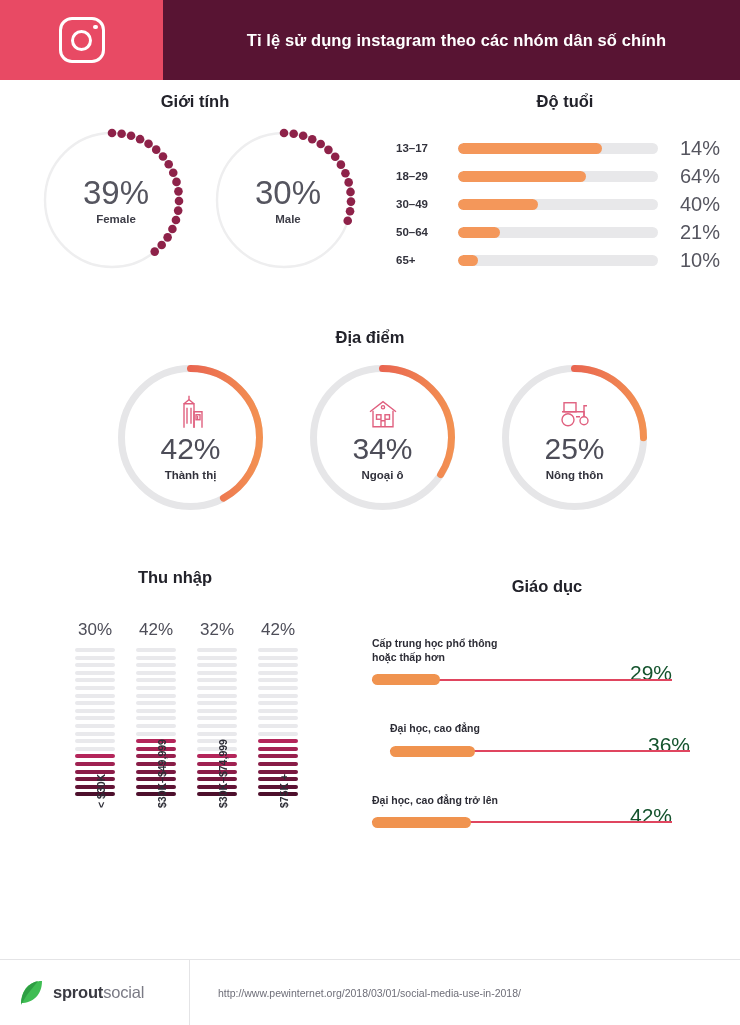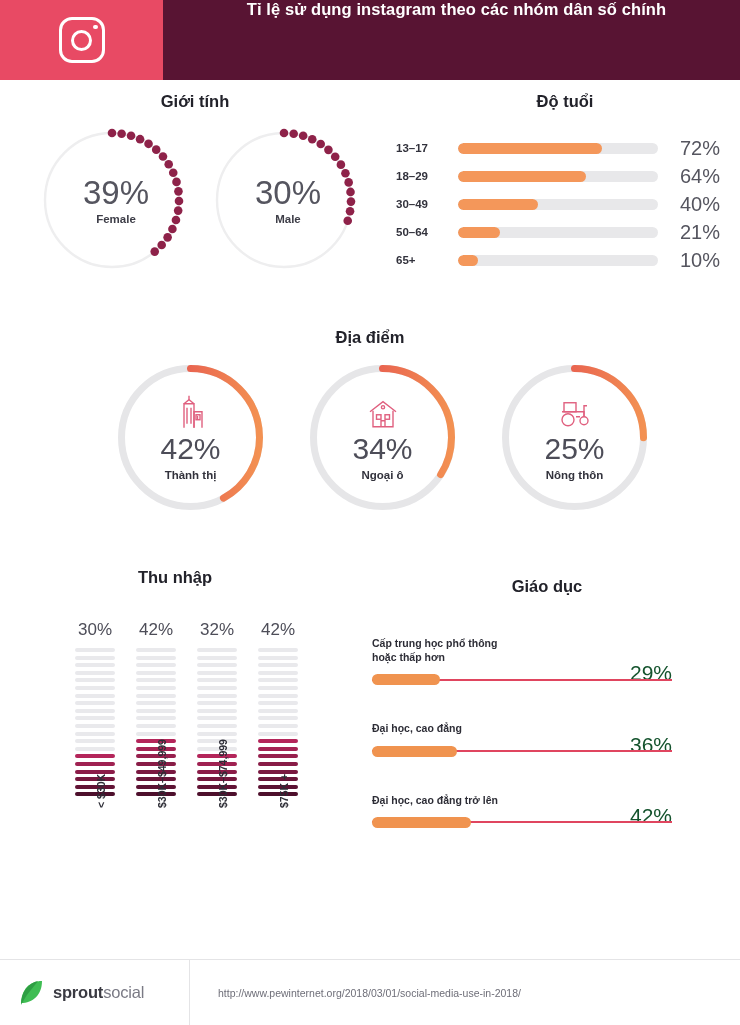--- a/index.html
+++ b/index.html
@@ -29,21 +29,21 @@
     width: 21px; height: 21px;
     border: 3.4px solid #fff; border-radius: 50%;
   }
   .ig-glyph .dot {
     position: absolute; right: 7px; top: 7.5px;
     width: 4.6px; height: 4.6px; border-radius: 50%; background: #fff;
   }
   .header-title-box {
     flex: 1; height: 80px;
     background: #581433;
-    display: flex; align-items: flex-start; justify-content: center;
+    display: flex; align-items: center; justify-content: center;
     padding-left: 10px;
   }
   .header-title {
     color: #ffffff; font-size: 16.5px; font-weight: bold; letter-spacing: .1px;
   }
 
   
   .section-title {
     text-align: center; font-size: 16.5px; font-weight: bold; color: #22222a;
   }
@@ -217,21 +217,21 @@
 
 <div class="abs" style="left:390px;top:92px;width:350px;">
   <div class="section-title">Độ tuổi</div>
 </div>
 <div class="abs" id="age-rows" style="left:396px;top:134px;">
     <div class="age-row">
       <div class="age-label">13–17</div>
       <div class="age-track" style="background: rgb(232, 232, 234);">
         <div class="age-fill" style="width: 72%; background: rgb(244, 151, 90);"></div>
       </div>
-      <div class="age-pct">72%</div>
+      <div class="age-pct">14%</div>
     </div>
     <div class="age-row">
       <div class="age-label">18–29</div>
       <div class="age-track" style="background: rgb(232, 232, 234);">
         <div class="age-fill" style="width: 64%; background: rgb(244, 151, 90);"></div>
       </div>
       <div class="age-pct">64%</div>
     </div>
     <div class="age-row">
       <div class="age-label">30–49</div>
@@ -455,21 +455,21 @@
 </div>
 <div class="abs" id="education-items" style="left:372px;top:636px;">
     <div class="edu-item" style="margin-bottom: 36px;">
       <div class="edu-name">Cấp trung học phổ thông<br>hoặc thấp hơn</div>
       <div class="edu-pct">29%</div>
       <div class="edu-track">
         <div class="edu-line" style="background: rgb(224, 69, 95);"></div>
         <div class="edu-fill" style="width: 68.15px; background: rgb(240, 147, 79);"></div>
       </div>
     </div>
-    <div class="edu-item" style="margin-bottom: 36px;">
+    <div class="edu-item" style="margin-bottom: 36px; margin-left: 18px;">
       <div class="edu-name">Đại học, cao đẳng</div>
       <div class="edu-pct">36%</div>
       <div class="edu-track">
         <div class="edu-line" style="background: rgb(224, 69, 95);"></div>
         <div class="edu-fill" style="width: 84.6px; background: rgb(240, 147, 79);"></div>
       </div>
     </div>
     <div class="edu-item" style="margin-bottom: 36px;">
       <div class="edu-name">Đại học, cao đẳng trở lên</div>
       <div class="edu-pct">42%</div>

